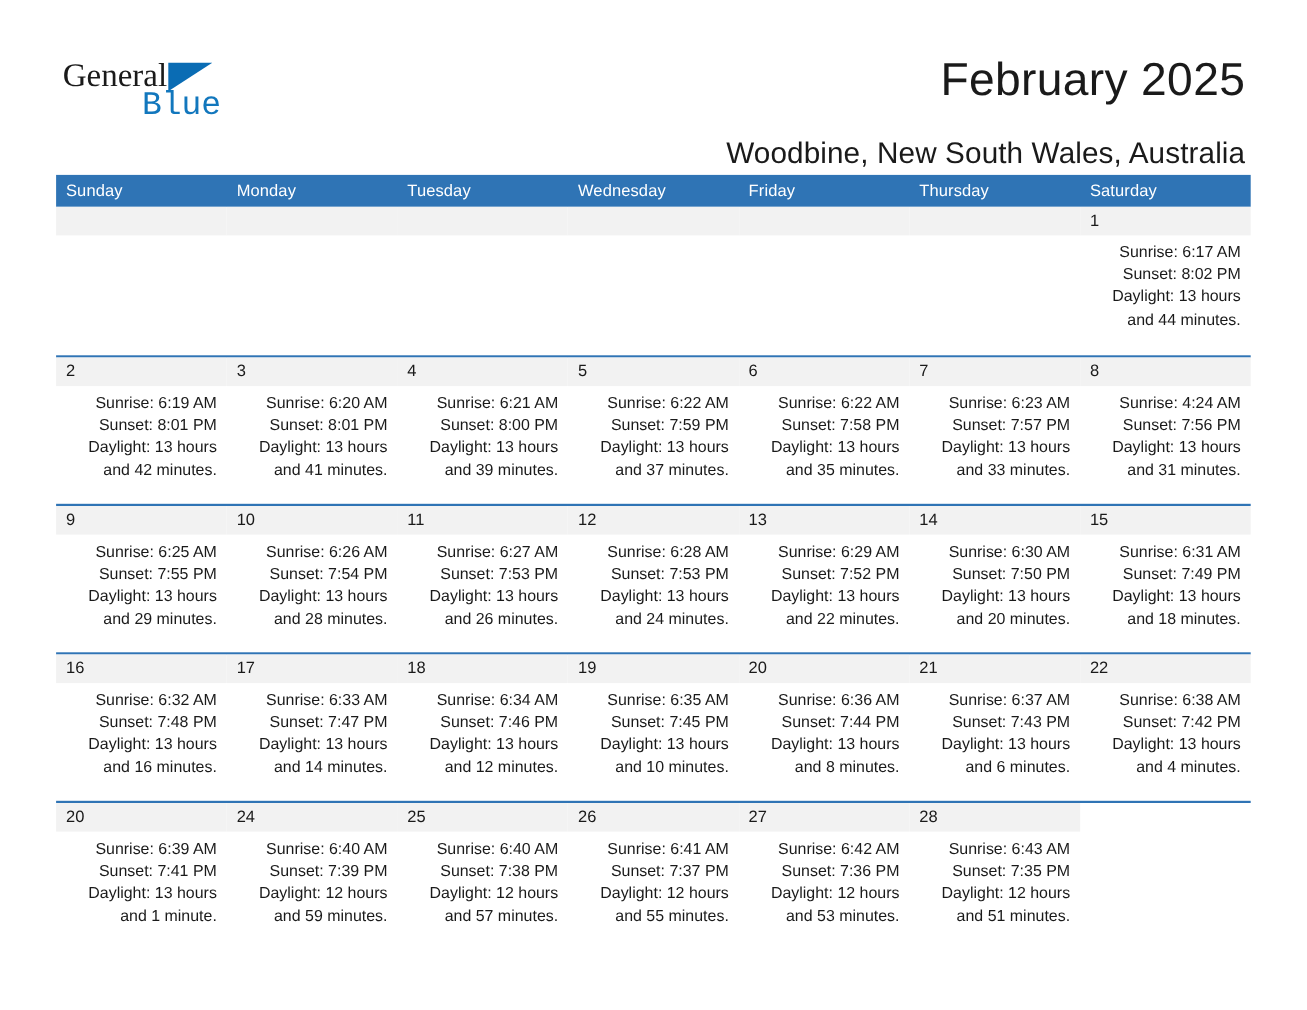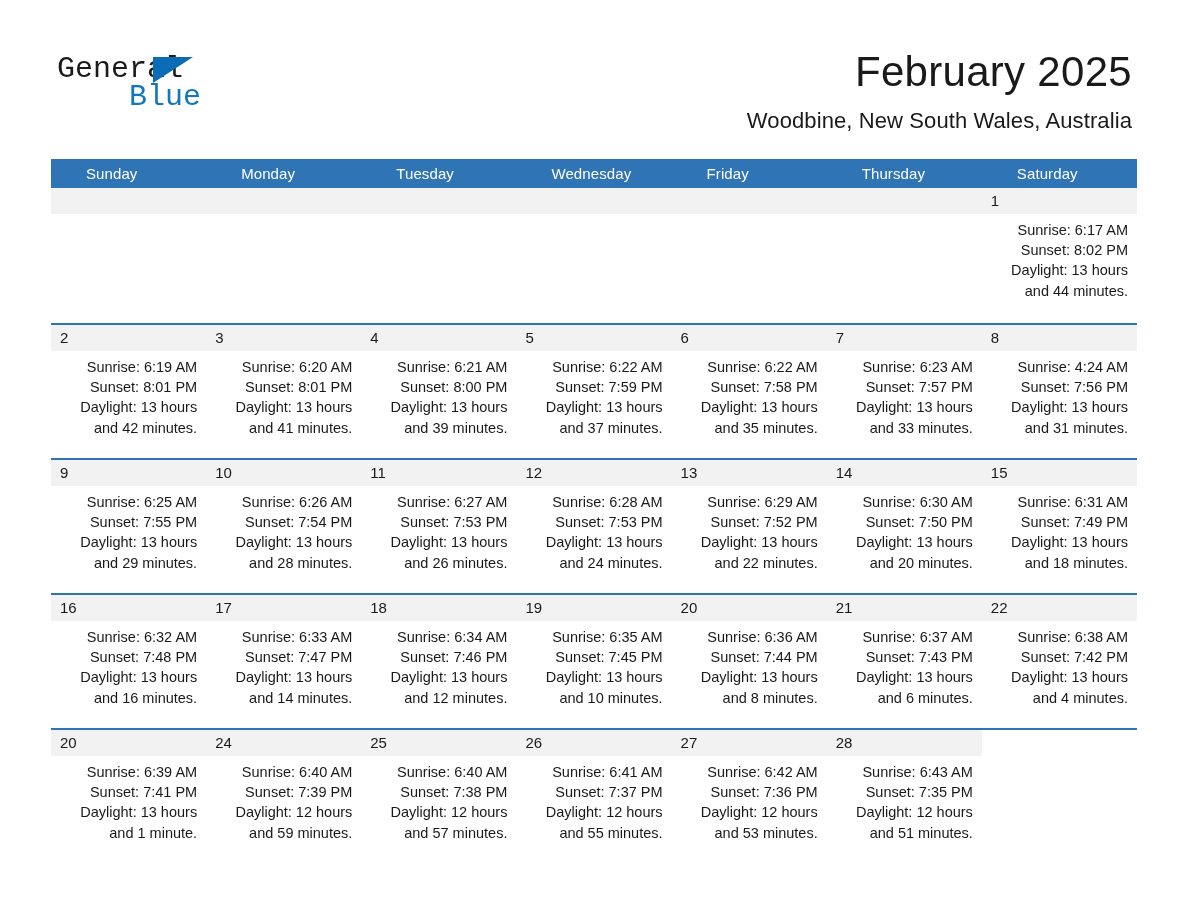--- a/index.html
+++ b/index.html
@@ -38,21 +38,21 @@
   }
   .brand-row1 {
     position: relative;
     height: 34px;
     line-height: 34px;
   }
   .brand-general {
     font-size: 30px;
     color: #1a1a1a;
     letter-spacing: 0px;
-    font-family: Liberation Mono, monospace;
+    font-family: Liberation Serif, serif;
     font-weight: 400;
   }
   .brand-tri {
     position: absolute;
     left: 96px;
     top: 5px;
     width: 0;
     height: 0;
     border-left: 40px solid #0a6cb4;
     border-bottom: 26px solid transparent;
@@ -76,25 +76,25 @@
     width: 700px;
   }
   .month-title {
     font-size: 42px;
     font-weight: 400;
     color: #1a1a1a;
     line-height: 48px;
     letter-spacing: 0.3px;
   }
   .location-title {
-    font-size: 22px;
+    font-size: 27px;
     font-weight: 400;
     color: #1a1a1a;
     line-height: 30px;
-    margin-top: 10px;
+    margin-top: 28px;
     letter-spacing: 0.1px;
   }
 
   
   .calendar {
     position: absolute;
     left: 51px;
     top: 159px;
     width: 1086px;
   }
@@ -106,21 +106,20 @@
   }
   .cal-head .hcell {
     flex: 1 1 0;
     color: #ffffff;
     font-size: 15px;
     line-height: 29px;
     padding-left: 9px;
     letter-spacing: 0.1px;
     white-space: nowrap;
     overflow: hidden;
-    margin-left: 26px;
   }
 
   .week {
     display: flex;
     border-top: 2px solid #2f74b5;
     height: 135px;
   }
   .week.first { border-top: none; }
 
   .daycell {

